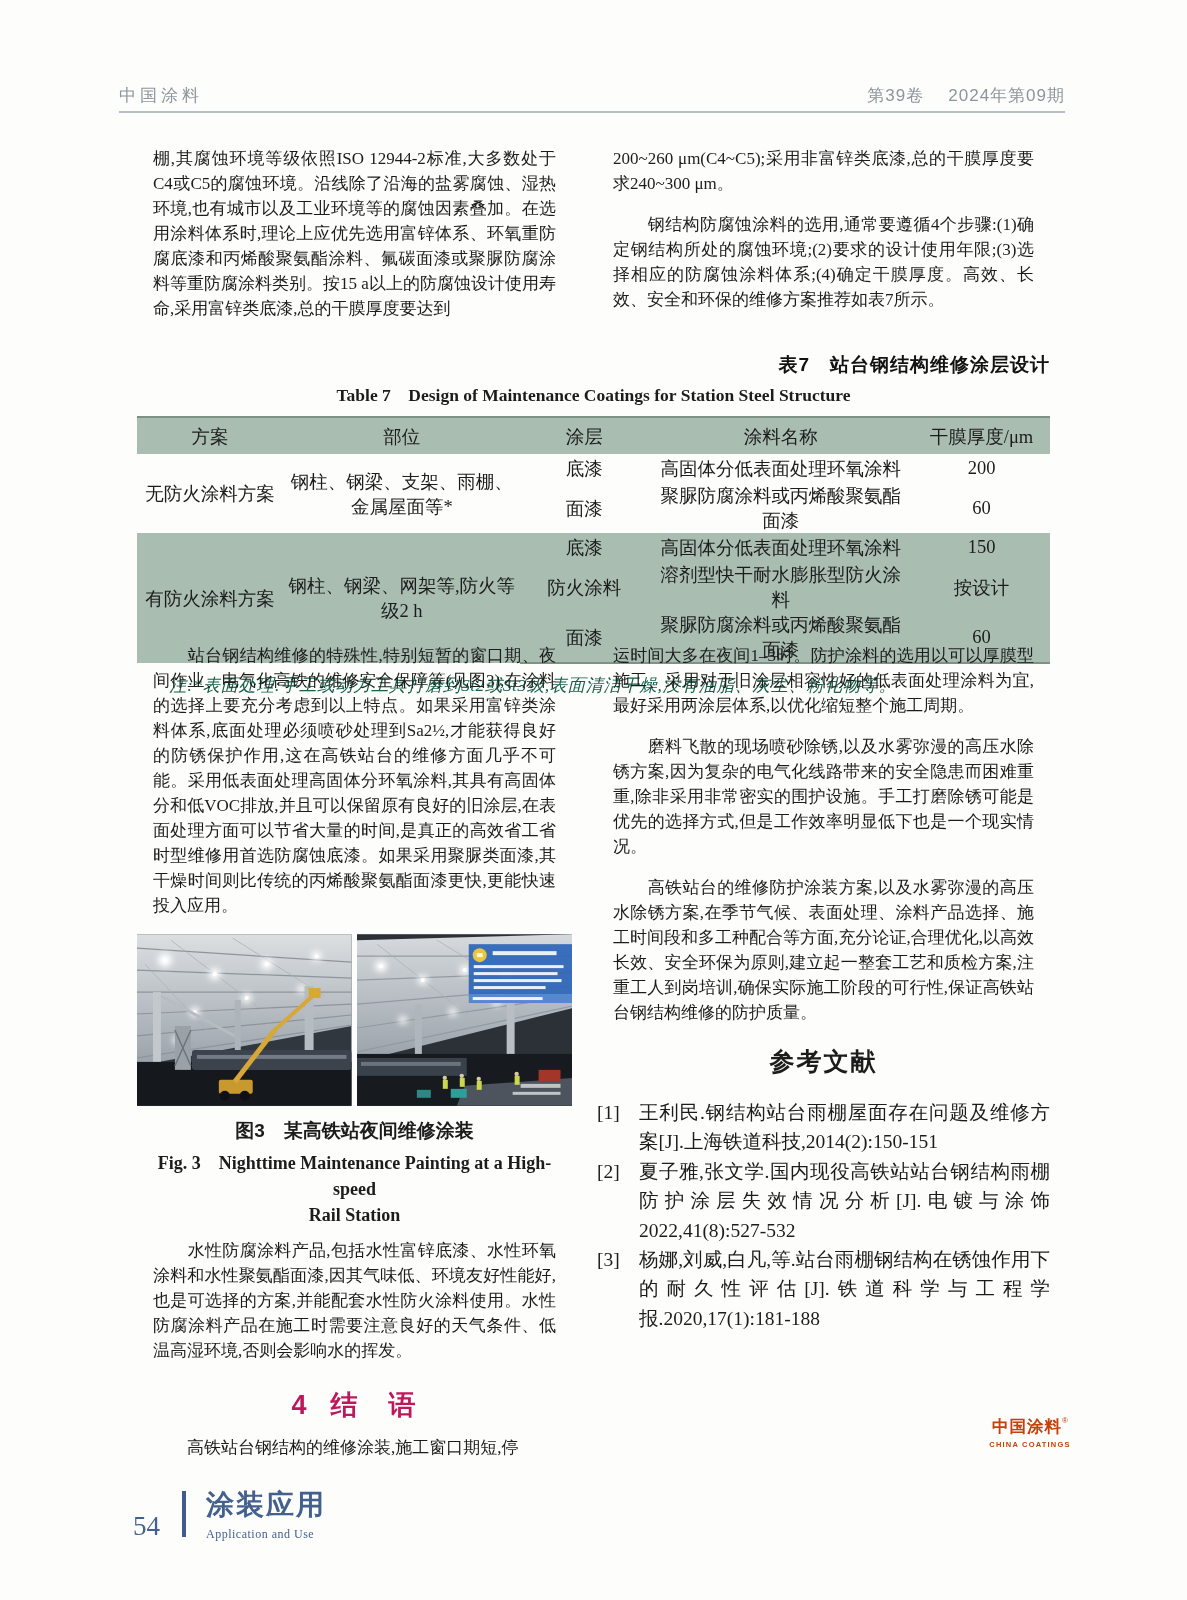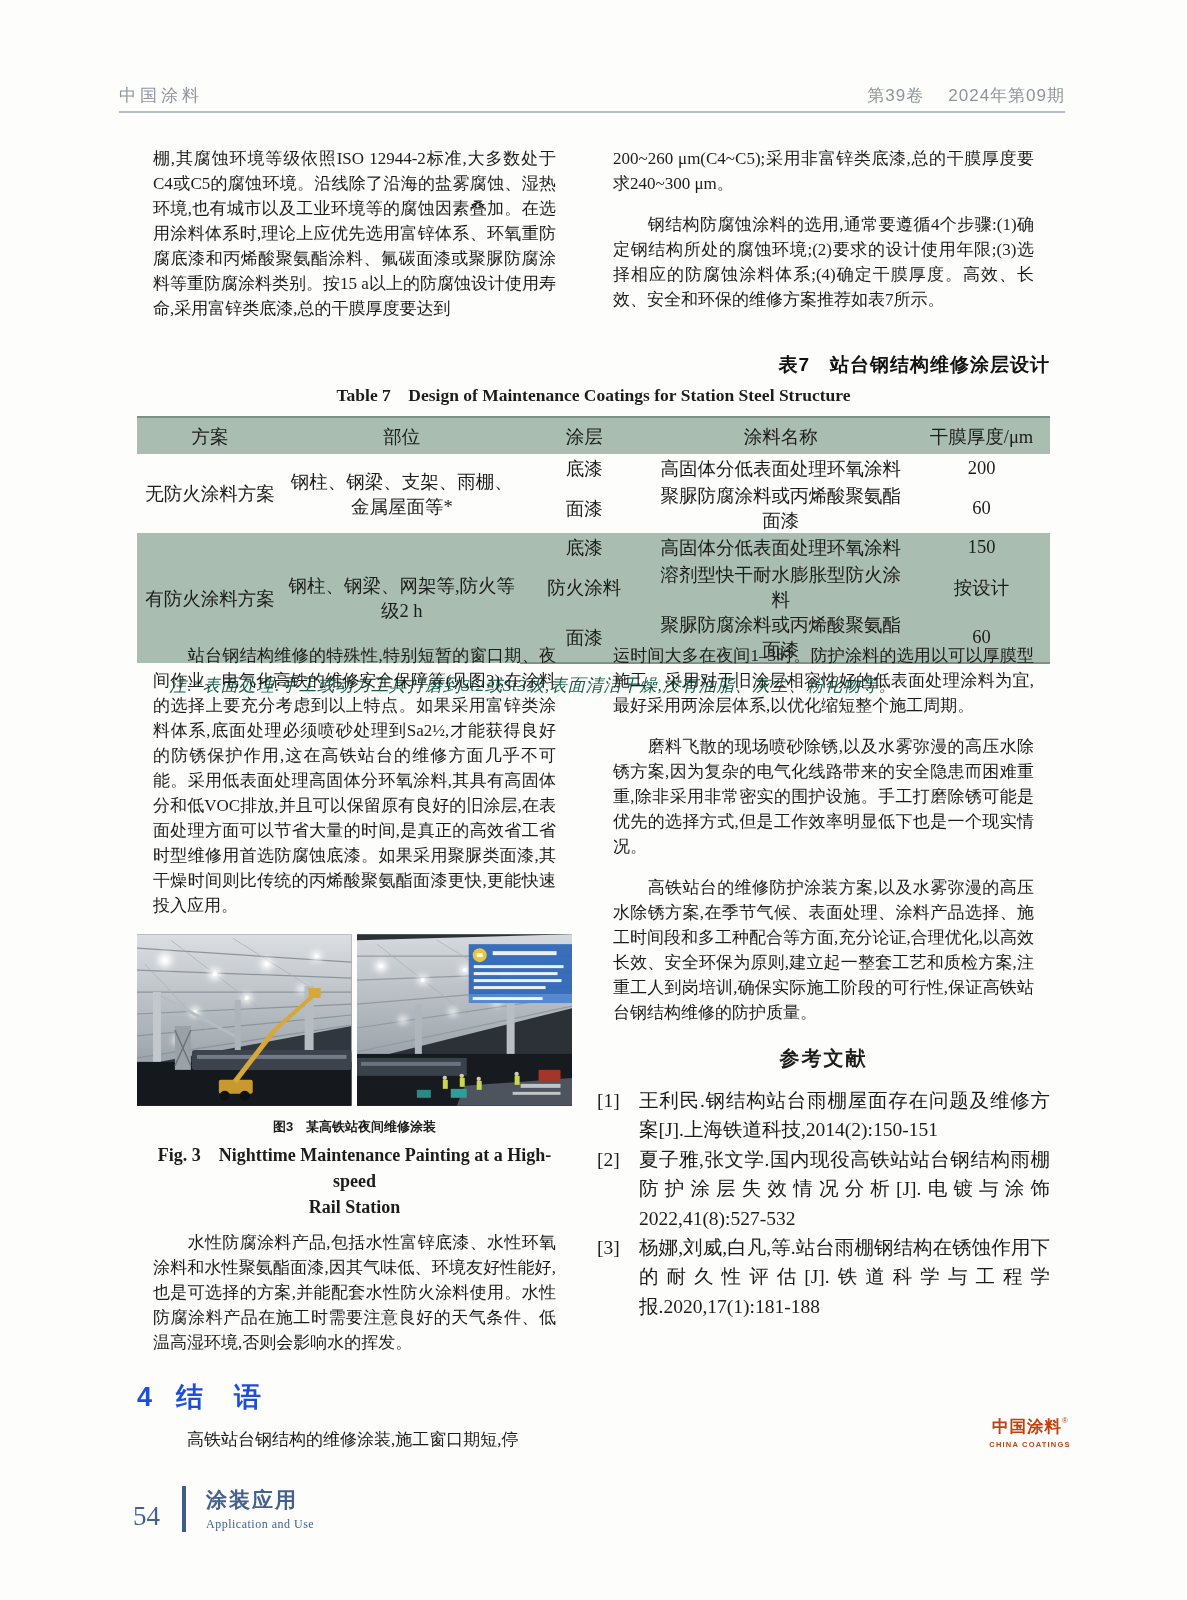--- a/index.html
+++ b/index.html
@@ -40,48 +40,48 @@
   .tbl-note { margin-top:9px; padding-left:32px; color:#15604a;
     font-size:17.5px; font-style:italic; letter-spacing:.5px; }
 
   .cols-mid { position:absolute; left:137px; top:627px; width:913px; display:flex; gap:25px; }
 
   
   .photos { display:flex; gap:5px; margin-top:9px; }
   .photo { display:block; }
 
   .figcap-zh { text-align:center; font-family:"Liberation Sans","DejaVu Sans",sans-serif;
-    font-weight:bold; font-size:13px; margin-top:12px; }
+    font-weight:bold; font-size:19px; margin-top:12px; }
   .figcap-en { text-align:center; font-weight:bold; font-size:18px; line-height:26px; margin-top:6px; }
 
-  .sec4 { margin-top:24px; color:#1d4ed8;
+  .sec4 { margin-top:24px; color:#be185d;
     font-family:"Liberation Sans","DejaVu Sans",sans-serif;
-    font-weight:bold; font-size:27px; letter-spacing:2px; }
+    font-weight:bold; font-size:27px; letter-spacing:2px;text-align:center; }
   .sec4 .num { margin-right:22px; }
 
-  .refs-h { text-align:center; font-weight:bold; font-size:20px; margin:20px 0 14px 0;
+  .refs-h { text-align:center; font-weight:bold; font-size:25px; margin:20px 0 20px 0;
     letter-spacing:2px; }
   .ref { display:flex; font-size:19.5px; line-height:29.4px; }
   .ref-num { flex:0 0 42px; }
   .ref-text { flex:1; text-align:justify; }
 
   
   .logo { position:absolute; left:985px; top:1416px; width:90px; text-align:center;
     color:#c2410c; font-family:"Liberation Sans","DejaVu Sans",sans-serif; }
   .logo .zh { font-weight:bold; font-size:16.5px; letter-spacing:1px; }
   .logo .reg { font-size:8px; vertical-align:top; }
   .logo .en { font-size:7.5px; letter-spacing:1.2px; margin-top:2px; font-weight:bold; }
 
   
   .footer { position:absolute; left:133px; top:1486px; display:flex; align-items:center;
     color:#44618e;gap:10px; }
   .footer .pg { font-size:27px; align-self:flex-end; }
   .footer .bar { width:4px; height:46px; background:#3f5c8c; margin:0 10px 0 12px; }
   .footer .sec-zh { font-family:"Liberation Sans","DejaVu Sans",sans-serif;
-    font-weight:bold; font-size:21px; letter-spacing:2px; }
+    font-weight:bold; font-size:28px; letter-spacing:2px; }
   .footer .sec-en { font-size:12px; margin-top:3px; letter-spacing:.5px; }
 </style>
 </head>
 <body>
 
 <div class="page">
 
   <div class="hdr">
     <span class="journal">中国涂料</span>
     <span>

